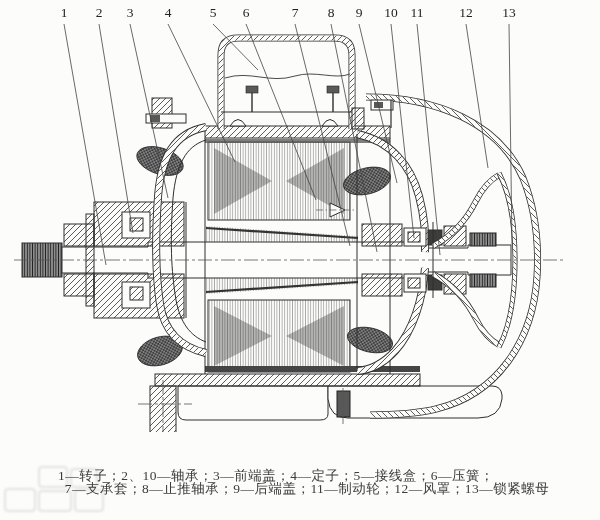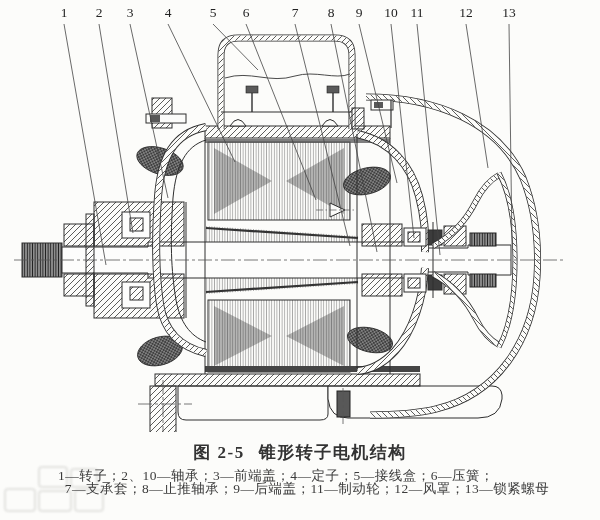--- a/index.html
+++ b/index.html
@@ -224,23 +224,20 @@
         <text x="391" y="17" text-anchor="middle">10</text>
         <line x1="417" y1="24" x2="440" y2="255" stroke="#444" stroke-width=".8"></line>
         <text x="417" y="17" text-anchor="middle">11</text>
         <line x1="466" y1="24" x2="488" y2="168" stroke="#444" stroke-width=".8"></line>
         <text x="466" y="17" text-anchor="middle">12</text>
         <line x1="509" y1="24" x2="512" y2="245" stroke="#444" stroke-width=".8"></line>
         <text x="509" y="17" text-anchor="middle">13</text>
       </g>
   </svg>
 
-  <div class="caption">
-    <span class="fig-no">图 2-5</span><span>锥形转子电机结构</span>
-  </div>
   <div class="legend l1">1—转子；2、10—轴承；3—前端盖；4—定子；5—接线盒；6—压簧；</div>
   <div class="legend l2">7—支承套；8—止推轴承；9—后端盖；11—制动轮；12—风罩；13—锁紧螺母</div>
 
   <div class="watermark">
     <i class="a"></i>
       <i class="b"></i>
       <i class="c"></i>
       <i class="d"></i>
       <i class="e"></i>
   </div>

